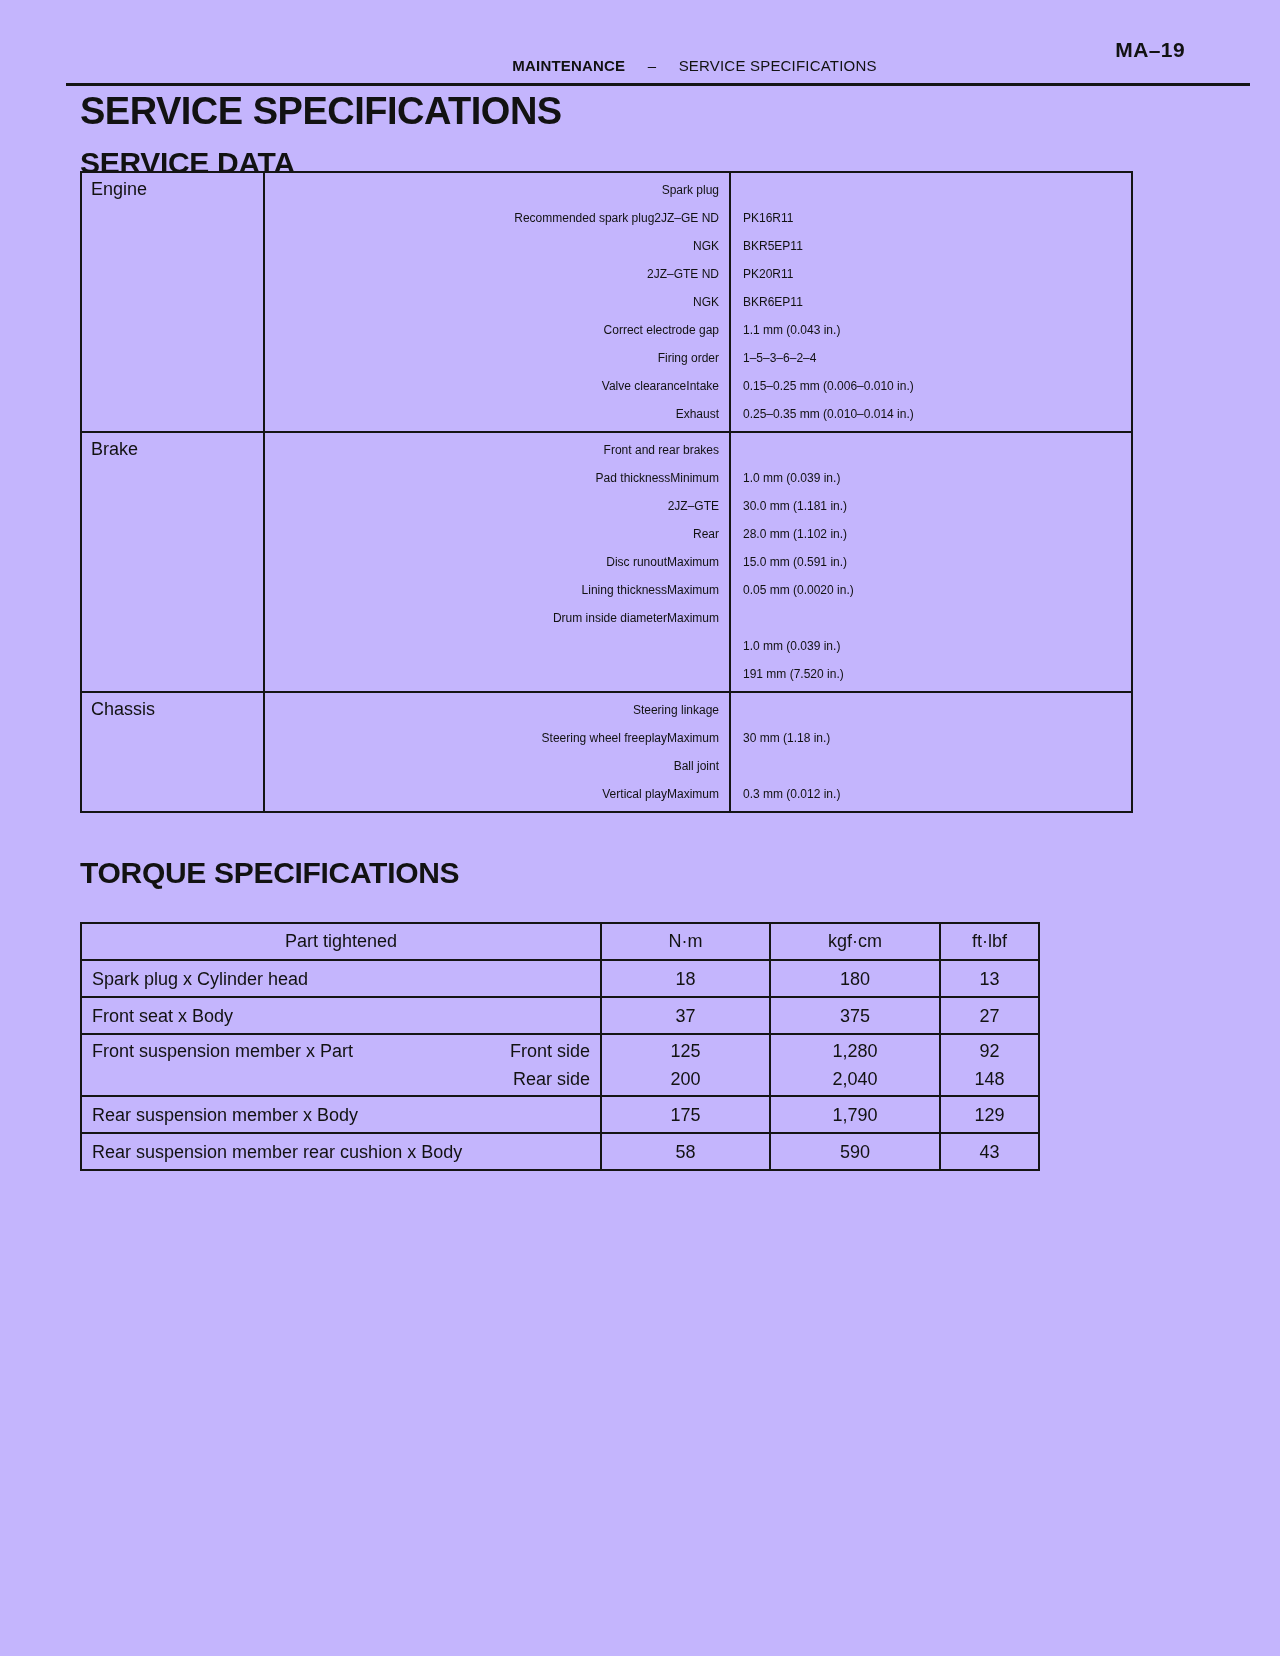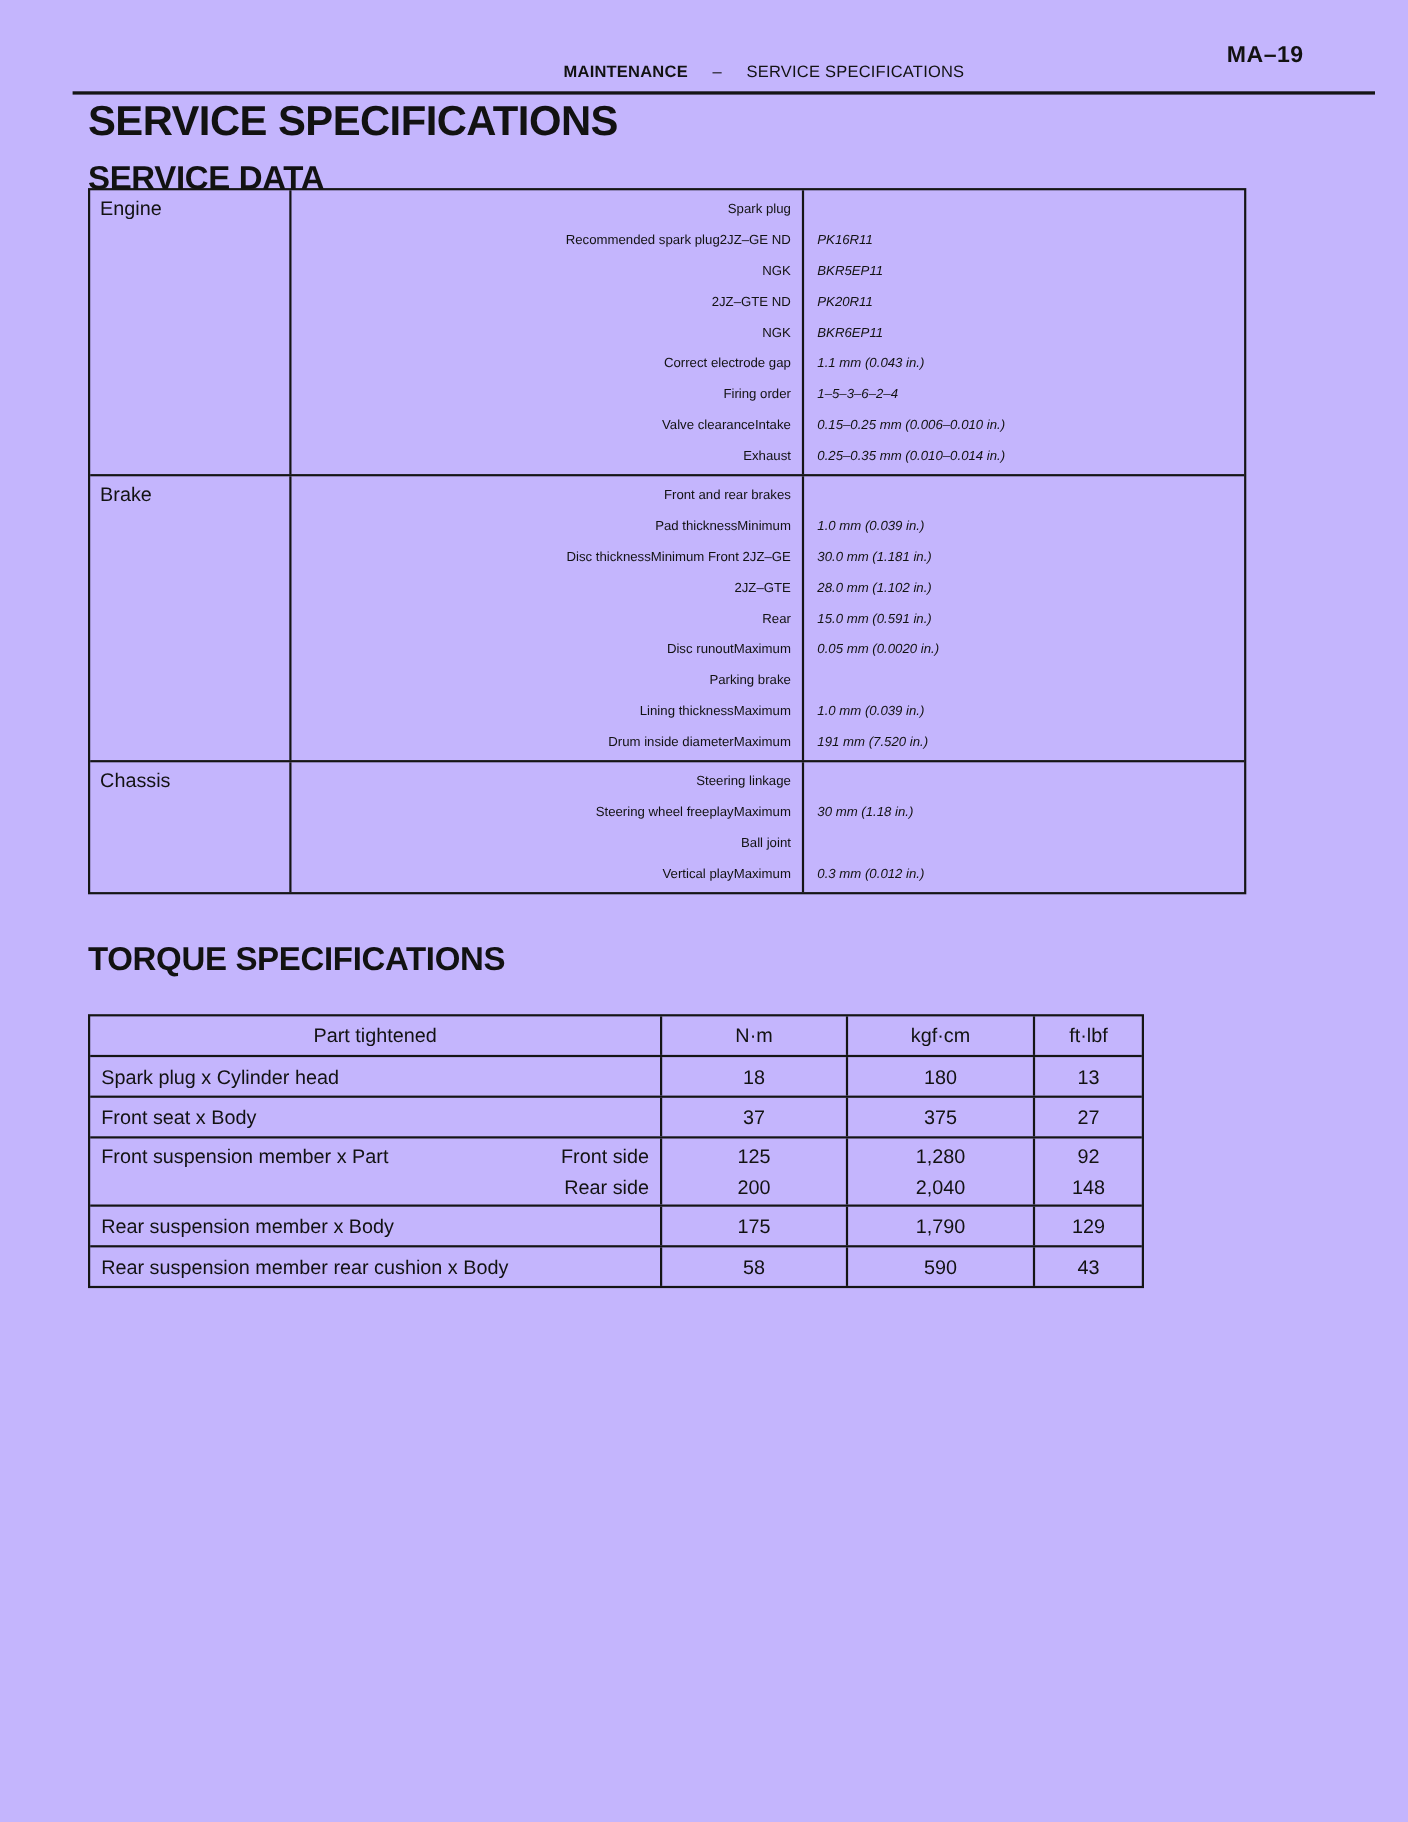--- a/index.html
+++ b/index.html
@@ -90,21 +90,21 @@
   .sd-section + .sd-section { border-top: 2px solid #151515; }
   .sd-cat {
     border-right: 2px solid #151515;
     padding: 6px 8px 0 9px;
     font-size: 18px;
   }
   .sd-mid {
     border-right: 2px solid #151515;
     padding: 3px 10px 3px 11px;
   }
-  .sd-val { padding: 3px 10px 3px 12px; font-style: italic; }
+  .sd-val { padding: 3px 10px 3px 12px; }
   .sd-line {
     height: 28px;
     display: flex;
     justify-content: flex-end;
     align-items: center;
     font-size: 12px;
     white-space: nowrap;
   }
   .sd-vline { display: block; line-height: 28px; }
   .sd-label.ind { padding-left: 15px; }
@@ -225,38 +225,30 @@
         <div class="sd-mid">
           <div class="sd-line">
             <span class="sd-label">Front and rear brakes</span>
             <span class="sd-cond"></span>
           </div>
           <div class="sd-line">
             <span class="sd-label ind">Pad thickness</span>
             <span class="sd-cond">Minimum</span>
           </div>
           <div class="sd-line">
-            <span class="sd-label ind">Disc thickness</span>
-            <span class="sd-cond">Minimum Front 2JZ–GE</span>
-          </div>
-          <div class="sd-line">
             <span class="sd-label ind"></span>
             <span class="sd-cond">2JZ–GTE</span>
           </div>
           <div class="sd-line">
             <span class="sd-label ind"></span>
             <span class="sd-cond">Rear</span>
           </div>
           <div class="sd-line">
             <span class="sd-label ind">Disc runout</span>
             <span class="sd-cond">Maximum</span>
-          </div>
-          <div class="sd-line">
-            <span class="sd-label">Parking brake</span>
-            <span class="sd-cond"></span>
           </div>
           <div class="sd-line">
             <span class="sd-label ind">Lining thickness</span>
             <span class="sd-cond">Maximum</span>
           </div>
           <div class="sd-line">
             <span class="sd-label ind">Drum inside diameter</span>
             <span class="sd-cond">Maximum</span>
           </div>
         </div>

